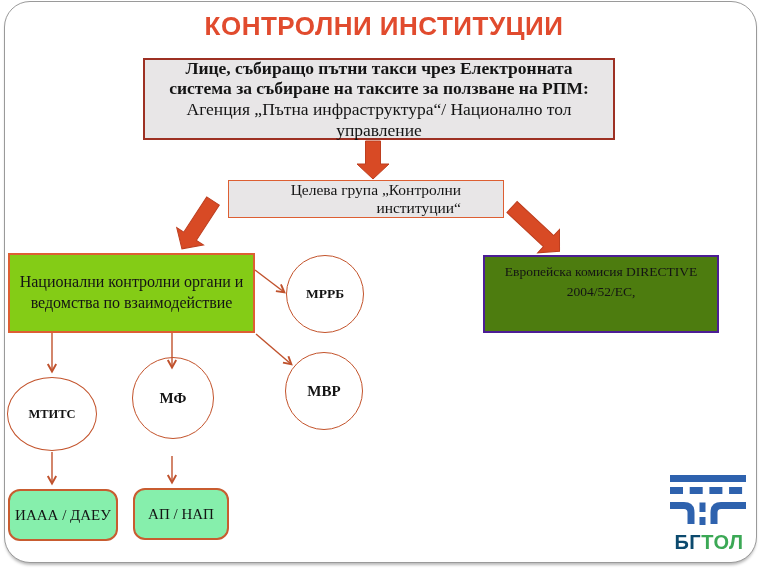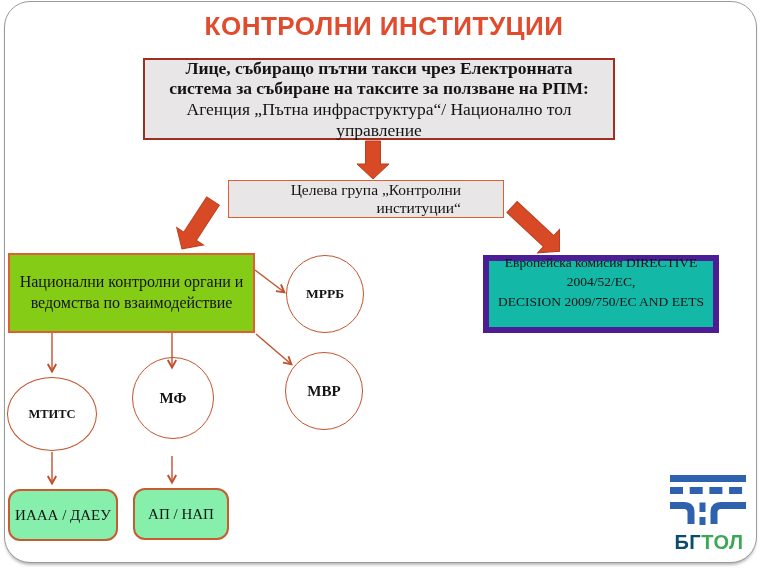--- a/index.html
+++ b/index.html
@@ -41,21 +41,21 @@
   }
 
   .box-national {
     left: 8px; top: 253px; width: 247px; height: 80px;
     background: #84cc16; border: 2px solid #dd5f33;
     font-size: 16px; line-height: 1.3; padding: 0 6px;
   }
 
   .box-eu {
     left: 483px; top: 255px; width: 236px; height: 78px;
-    background: #14b8a6; border: 6px solid #4c1d95;
+    background: #4d7c0f; border: 2px solid #4c1d95;
     font-size: 13.5px; line-height: 1.45; padding-bottom: 24px;
     flex-direction: column;
   }
 
   .circle {
     border: 1.5px solid #c3532b; border-radius: 50%;
     background: #fff; font-weight: 700;
   }
   .c-mrrb  { left: 286px; top: 255px; width: 78px; height: 78px; font-size: 13.5px; }
   .c-mvr   { left: 285px; top: 352px; width: 78px; height: 78px; font-size: 15px; }
@@ -100,21 +100,20 @@
   <span>Целева група „Контролни институции“</span>
 </div>
 
 <div class="node box-national">
   <span>Национални контролни органи и ведомства по взаимодействие</span>
 </div>
 
 <div class="node box-eu">
   <div>Европейска комисия DIRECTIVE</div>
   <div>2004/52/ЕС,</div>
-  <div>DECISION 2009/750/EC AND EETS</div>
 </div>
 
 <div class="node circle c-mrrb">
   <span>МРРБ</span>
 </div>
 <div class="node circle c-mvr">
   <span>МВР</span>
 </div>
 <div class="node circle c-mtits">
   <span>МТИТС</span>

